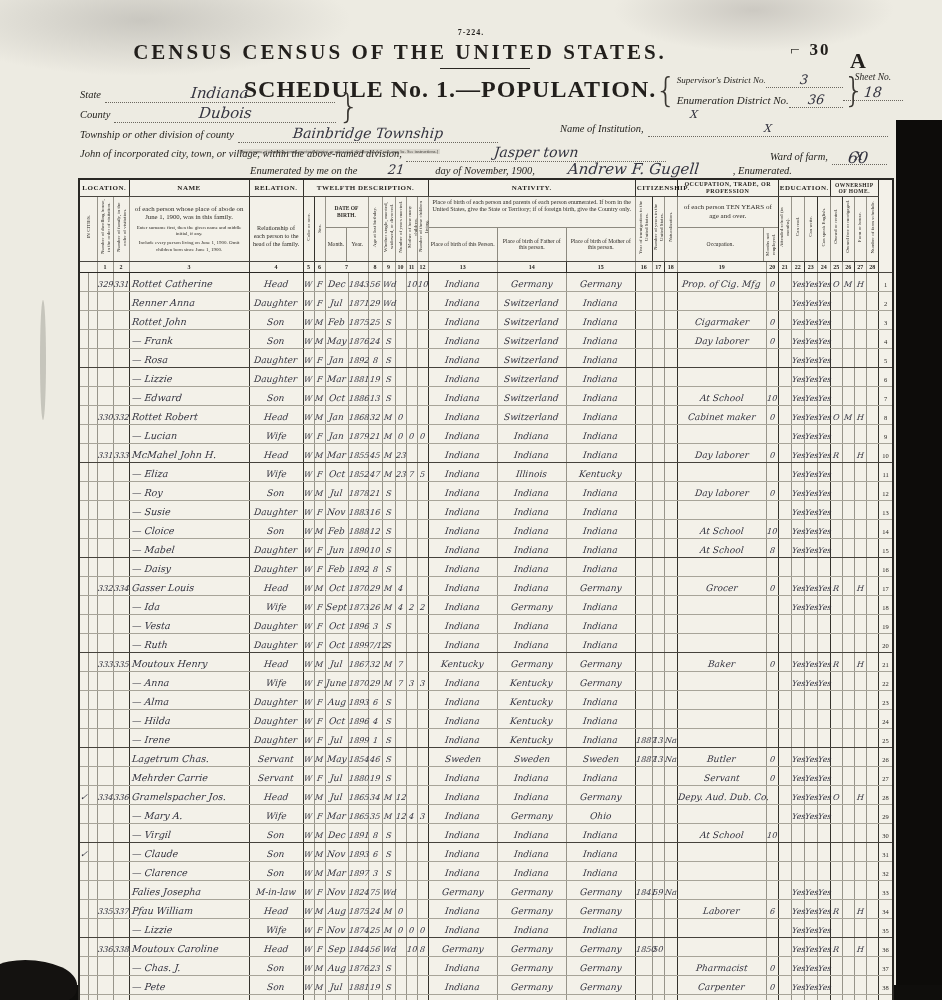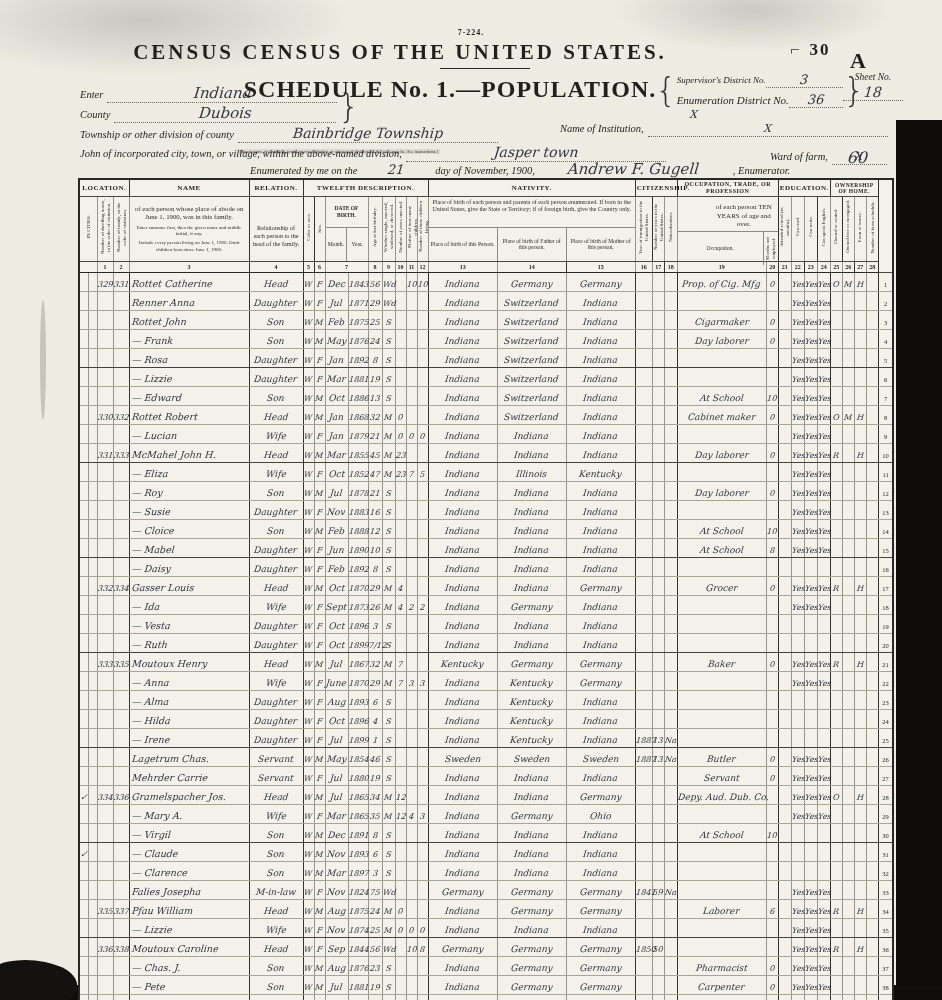--- a/index.html
+++ b/index.html
@@ -77,21 +77,21 @@
     writing-mode:vertical-rl; transform:rotate(180deg);
     display:inline-block; font-size:5px; line-height:1.1;
     max-height:60px; white-space:normal; color:#2e2b26; padding:1px 0;
   }
   .desc { font-size:6.2px; line-height:1.25; text-align:center; padding:2px 3px !important; vertical-align:top; color:#2e2b26;}
   .desc .big { font-size:6.8px; }
   .desc .tiny { font-size:5px; display:block; margin-top:3px; }
 
   .split-cell { height:64px; display:flex; flex-direction:column; }
   .split-top { flex:1 1 auto; font-size:6px; text-align:center; padding:2px 3px; line-height:1.25; color:#2e2b26;}
-  .split-top.bigger { font-size:7px; font-weight:bold; padding-top:6px;margin-left:32px; }
+  .split-top.bigger { font-size:7px; font-weight:bold; padding-top:6px; }
   .split-bottom { display:flex; border-top:1px solid #8d8a80; height:34px; }
   .split-bottom .sb { flex:1; border-left:1px solid #8d8a80; font-size:5.6px; text-align:center; display:flex; align-items:center; justify-content:center; padding:1px; line-height:1.2; color:#2e2b26;}
   .split-bottom .sb:first-child { border-left:none; }
   .split-bottom .sb.vtxt span{ writing-mode:vertical-rl; transform:rotate(180deg); font-size:5px; max-height:32px; display:inline-block; }
 
   
   .grid tr.r td { height:14px; border-bottom:1px solid #a7a499; }
   .grid tr.r:nth-of-type(5n) td { border-bottom:1.5px solid #45423c; }
   .ln { text-align:center; }
   .lnt { font-size:6.5px; color:#2a2824; font-family:"Liberation Serif", serif; }
@@ -135,21 +135,21 @@
     </div>
     <span class="brace">}</span>
   </div>
 </div>
 <div class="sheet-block">
   <div>Sheet No.</div>
   <div class="dotted" style="width:60px;margin-top:2px;"><span class="hw" style="font-size:14px;">18</span></div>
 </div>
 
 <div class="fline" style="top:84px;left:80px;">
-  <span class="flabel">Enter</span>
+  <span class="flabel">State</span>
   <span class="dotted" style="width:230px;text-align:center;"><span class="hw" style="font-size:15px;">Indiana</span></span>
 </div>
 <div class="fline" style="top:104px;left:80px;">
   <span class="flabel">County</span>
   <span class="dotted" style="width:222px;text-align:center;"><span class="hw" style="font-size:15px;">Dubois</span></span>
 </div>
 <div class="fline" style="top:86px;left:338px;"><span class="brace">}</span></div>
 
 <div class="fline" style="top:124px;left:80px;">
   <span class="flabel">Township or other division of county</span>
@@ -170,21 +170,21 @@
 <div class="fline" style="top:146px;left:770px;">
   <span class="flabel">Ward of farm,</span>
   <span class="dotted" style="width:55px;text-align:center;"><span class="hw" style="font-size:11px;">X</span></span>
 </div>
 
 <div class="fline" style="top:160px;left:250px;">
   <span class="flabel">Enumerated by me on the</span>
   <span class="dotted" style="width:70px;text-align:center;"><span class="hw" style="font-size:13px;">21</span></span>
   <span class="flabel">day of November, 1900,</span>
   <span class="dotted" style="width:190px;text-align:center;"><span class="hw" style="font-size:15px;">Andrew F. Gugell</span></span>
-  <span class="flabel">, Enumerator.</span>
+  <span class="flabel">, Enumerated.</span>
 </div>
 <div class="margin-60"><span class="hw">60</span></div>
 <div class="margin-x1"><span class="hw">X</span></div>
 
 <table class="grid">
   <colgroup>
     <col style="width:9px">
       <col style="width:9px">
       <col style="width:16px">
       <col style="width:16px">

